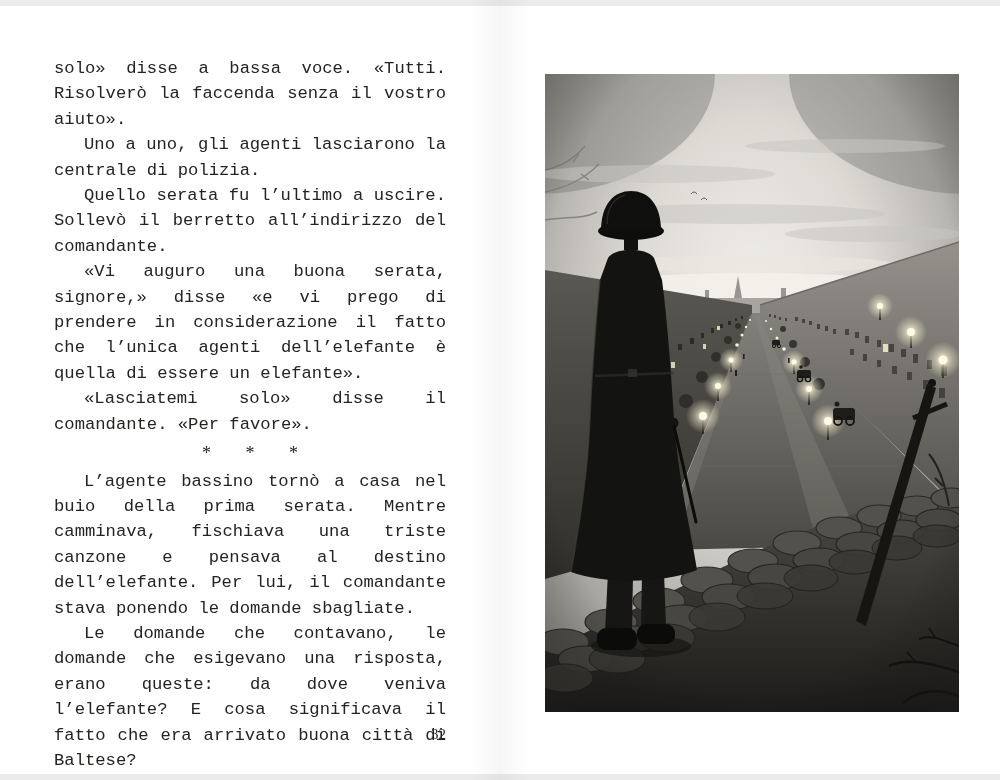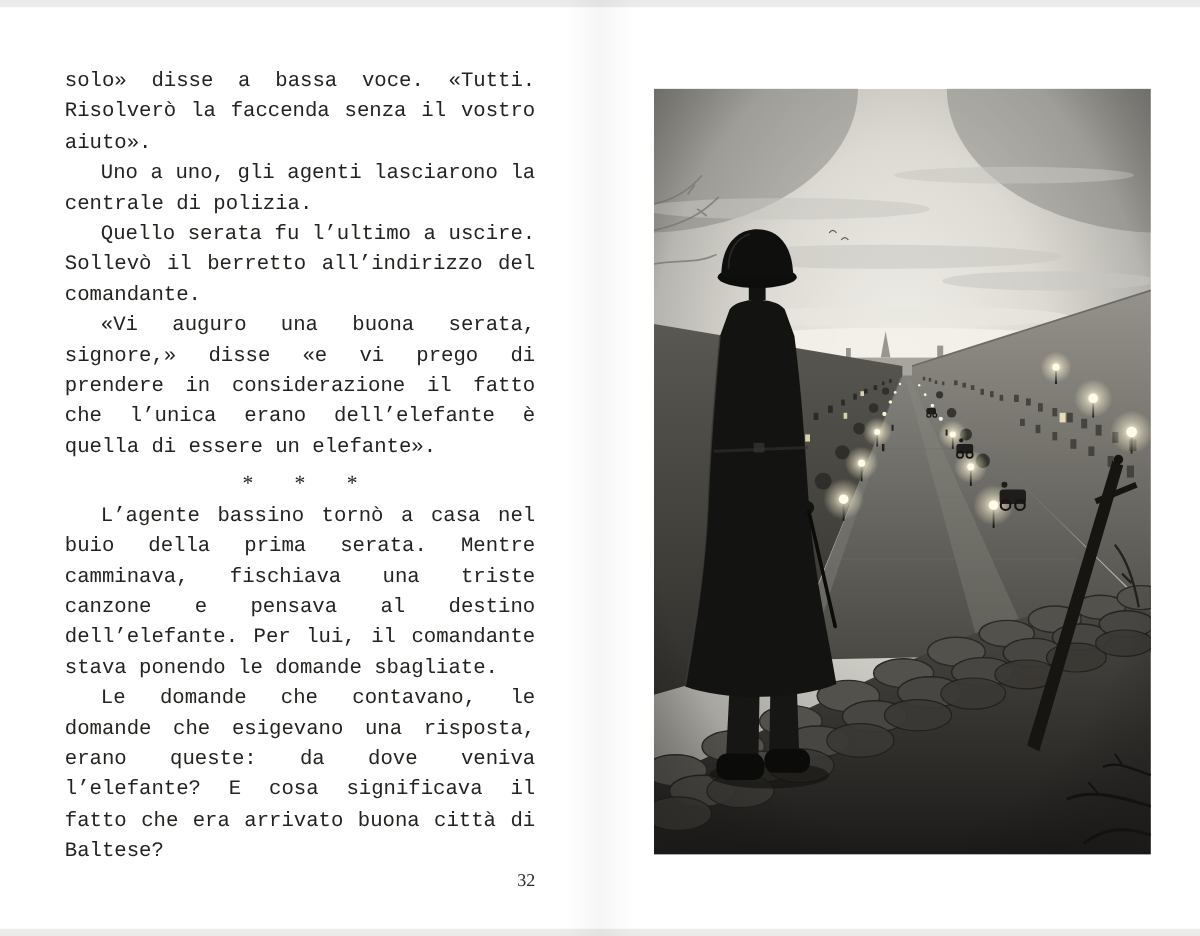--- a/index.html
+++ b/index.html
@@ -42,21 +42,22 @@
 <body>
 
 <div class="scan-edge top"></div>
 <div class="scan-edge bottom"></div>
 <div class="gutter"></div>
 
 <div class="text-col" id="text-col">
     <p class="noindent">solo» disse a bassa voce. «Tutti. Risolverò la faccenda senza il vostro aiuto».</p>
     <p class="indent">Uno a uno, gli agenti lasciarono la centrale di polizia.</p>
     <p class="indent">Quello serata fu l’ultimo a uscire. Sollevò il berretto all’indirizzo del comandante.</p>
-    <p class="indent">«Vi auguro una buona serata, signore,» disse «e vi prego di prendere in considerazione il fatto che l’unica erano dell’elefante è quella di essere un elefante».</p>
+    <p class="indent">«Vi auguro una buona serata, signore,» disse «e vi prego di prendere in considerazione il fatto che l’unica agenti dell’elefante è quella di essere un elefante».</p>
+    <p class="indent">«Lasciatemi solo» disse il comandante. «Per favore».</p>
     <div class="sep">* * *</div>
     <p class="indent">L’agente bassino tornò a casa nel buio della prima serata. Mentre camminava, fischiava una triste canzone e pensava al destino dell’elefante. Per lui, il comandante stava ponendo le domande sbagliate.</p>
     <p class="indent">Le domande che contavano, le domande che esigevano una risposta, erano queste: da dove veniva l’elefante? E cosa significava il fatto che era arrivato buona città di Baltese?</p>
   </div>
 <div class="pagenum">32</div>
 
 <figure class="illo">
 <svg viewBox="0 0 414 638" xmlns="http://www.w3.org/2000/svg">
   <defs>
     <radialGradient id="skyG" cx="50%" cy="37%" r="78%">

